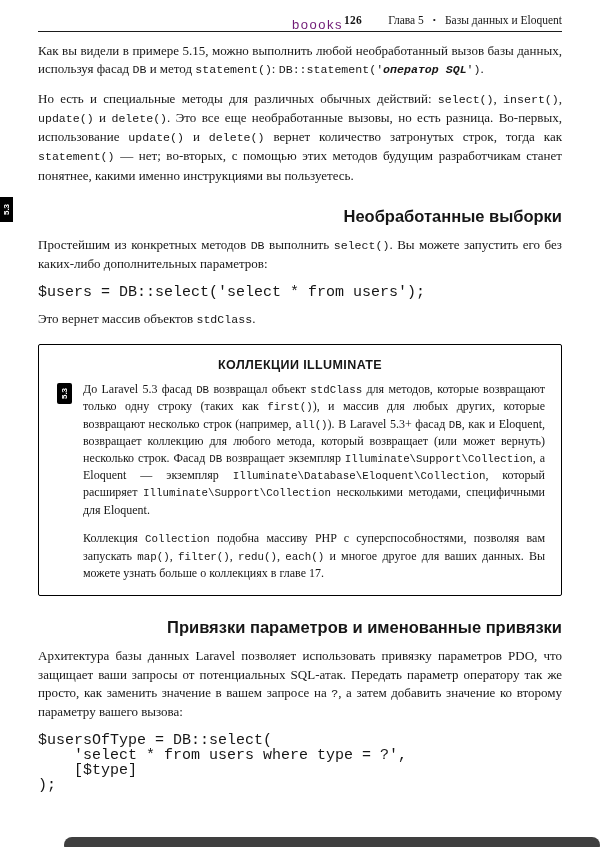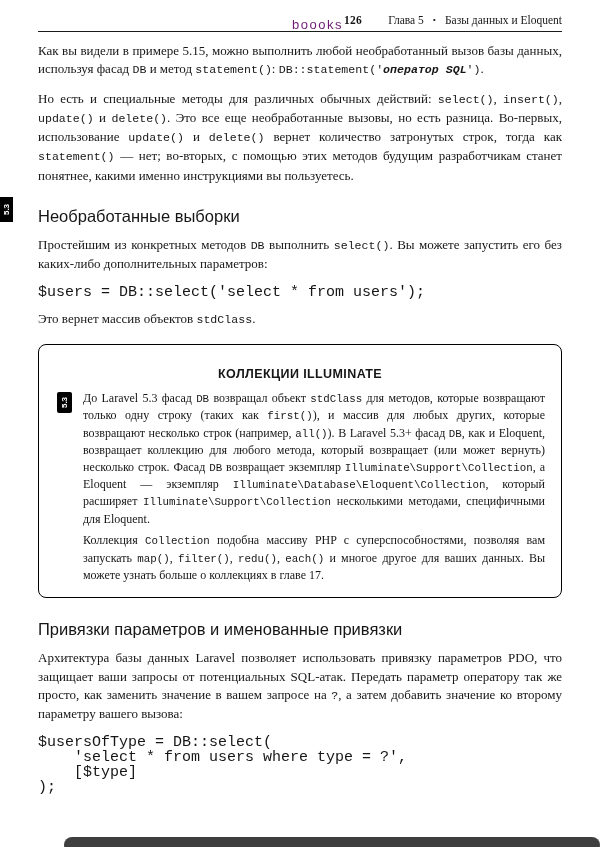--- a/index.html
+++ b/index.html
@@ -20,44 +20,44 @@
     position:absolute; top:17px; left:292px;
     font-family:"Liberation Sans", sans-serif; font-size:13px;
     color:#701a75; letter-spacing:1.5px; pointer-events:none;
   }
 
   h1 {
     font-family:"Liberation Sans", sans-serif; font-weight:bold;
     font-size:21.5px; margin-top:29px; letter-spacing:.2px;
   }
   h2 {
-    font-family:"Liberation Sans", sans-serif; font-weight:normal;
-    font-size:16.5px; margin-top:22px;
+    font-family:"Liberation Sans", sans-serif; font-weight:bold;
+    font-size:16.5px; margin-top:22px;text-align:right;
   }
 
   p.body { font-size:13px; line-height:18.3px; text-align:justify; margin-top:10px; }
   .code { font-family:"Liberation Mono", monospace; font-size:11.6px; overflow-wrap:break-word; }
   .code.i { font-style:italic; font-weight:bold; }
 
   pre.codeblock {
     font-family:"Liberation Mono", monospace; font-size:15px;
     line-height:15px; margin-top:11px; white-space:pre;
   }
 
   .note {
-    border:1.3px solid #000; border-radius:8px;
-    margin-top:15px; padding:22px 16px 14px 16px;
+    border:1.3px solid #000; border-radius:2px;
+    margin-top:15px; padding:13px 16px 14px 16px;
   }
   .note-title {
     text-align:center; font-family:"Liberation Sans", sans-serif;
     font-weight:bold; font-size:12.5px; letter-spacing:.4px; margin-bottom:9px;
   }
   .note-body { position:relative; padding-left:28px; }
   p.nbody { font-size:12px; line-height:16.4px; text-align:justify; }
-  p.nbody + p.nbody { margin-top:5px; }
+  p.nbody + p.nbody { margin-top:12px; }
   .nbody .code { font-size:10.8px; }
 
   .badge {
     position:absolute; left:2px; top:2px; width:15px; height:21px;
     background:#000; color:#fff; border-radius:2px;
     display:flex; align-items:center; justify-content:center;
   }
   .badge span, .margin-tab span {
     transform:rotate(-90deg); font-size:8px;
     font-family:"Liberation Sans", sans-serif; font-weight:bold; color:#fff;

